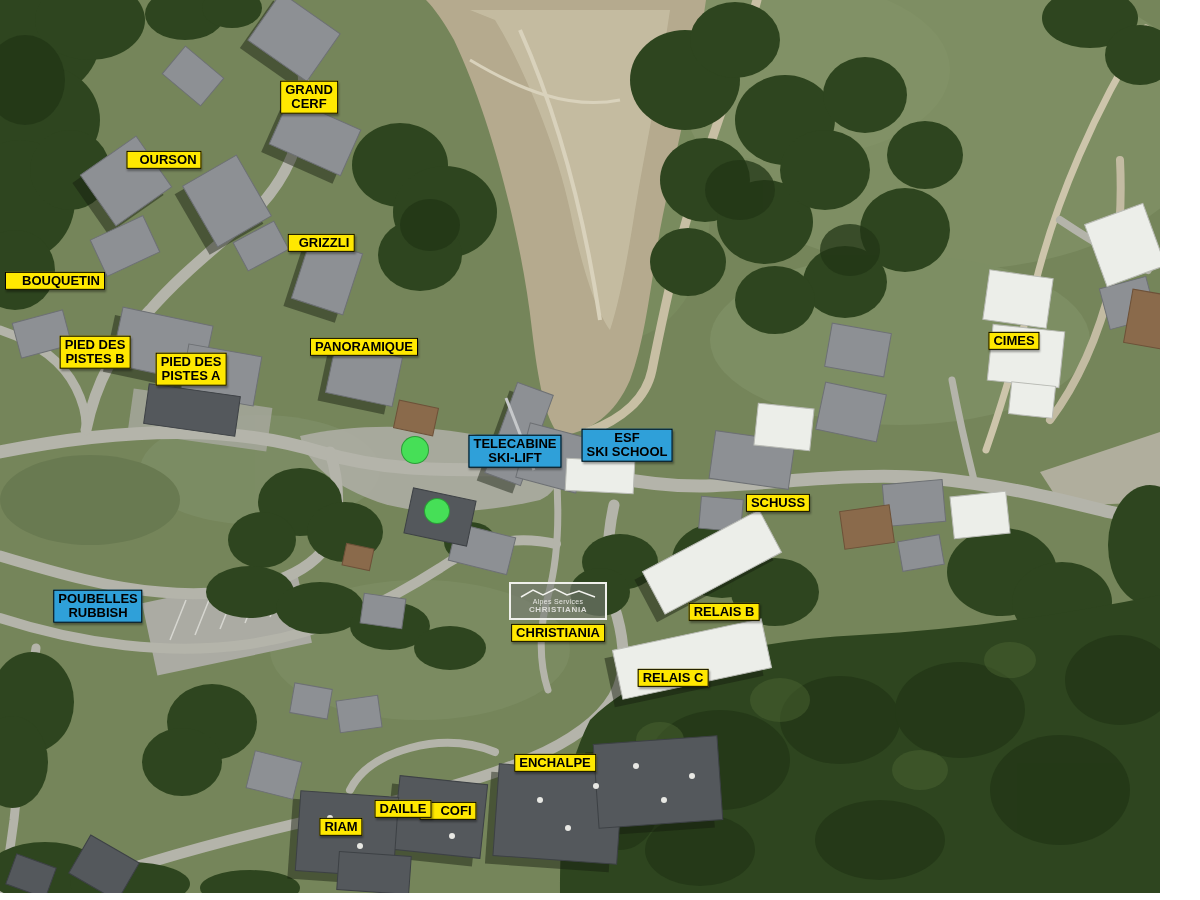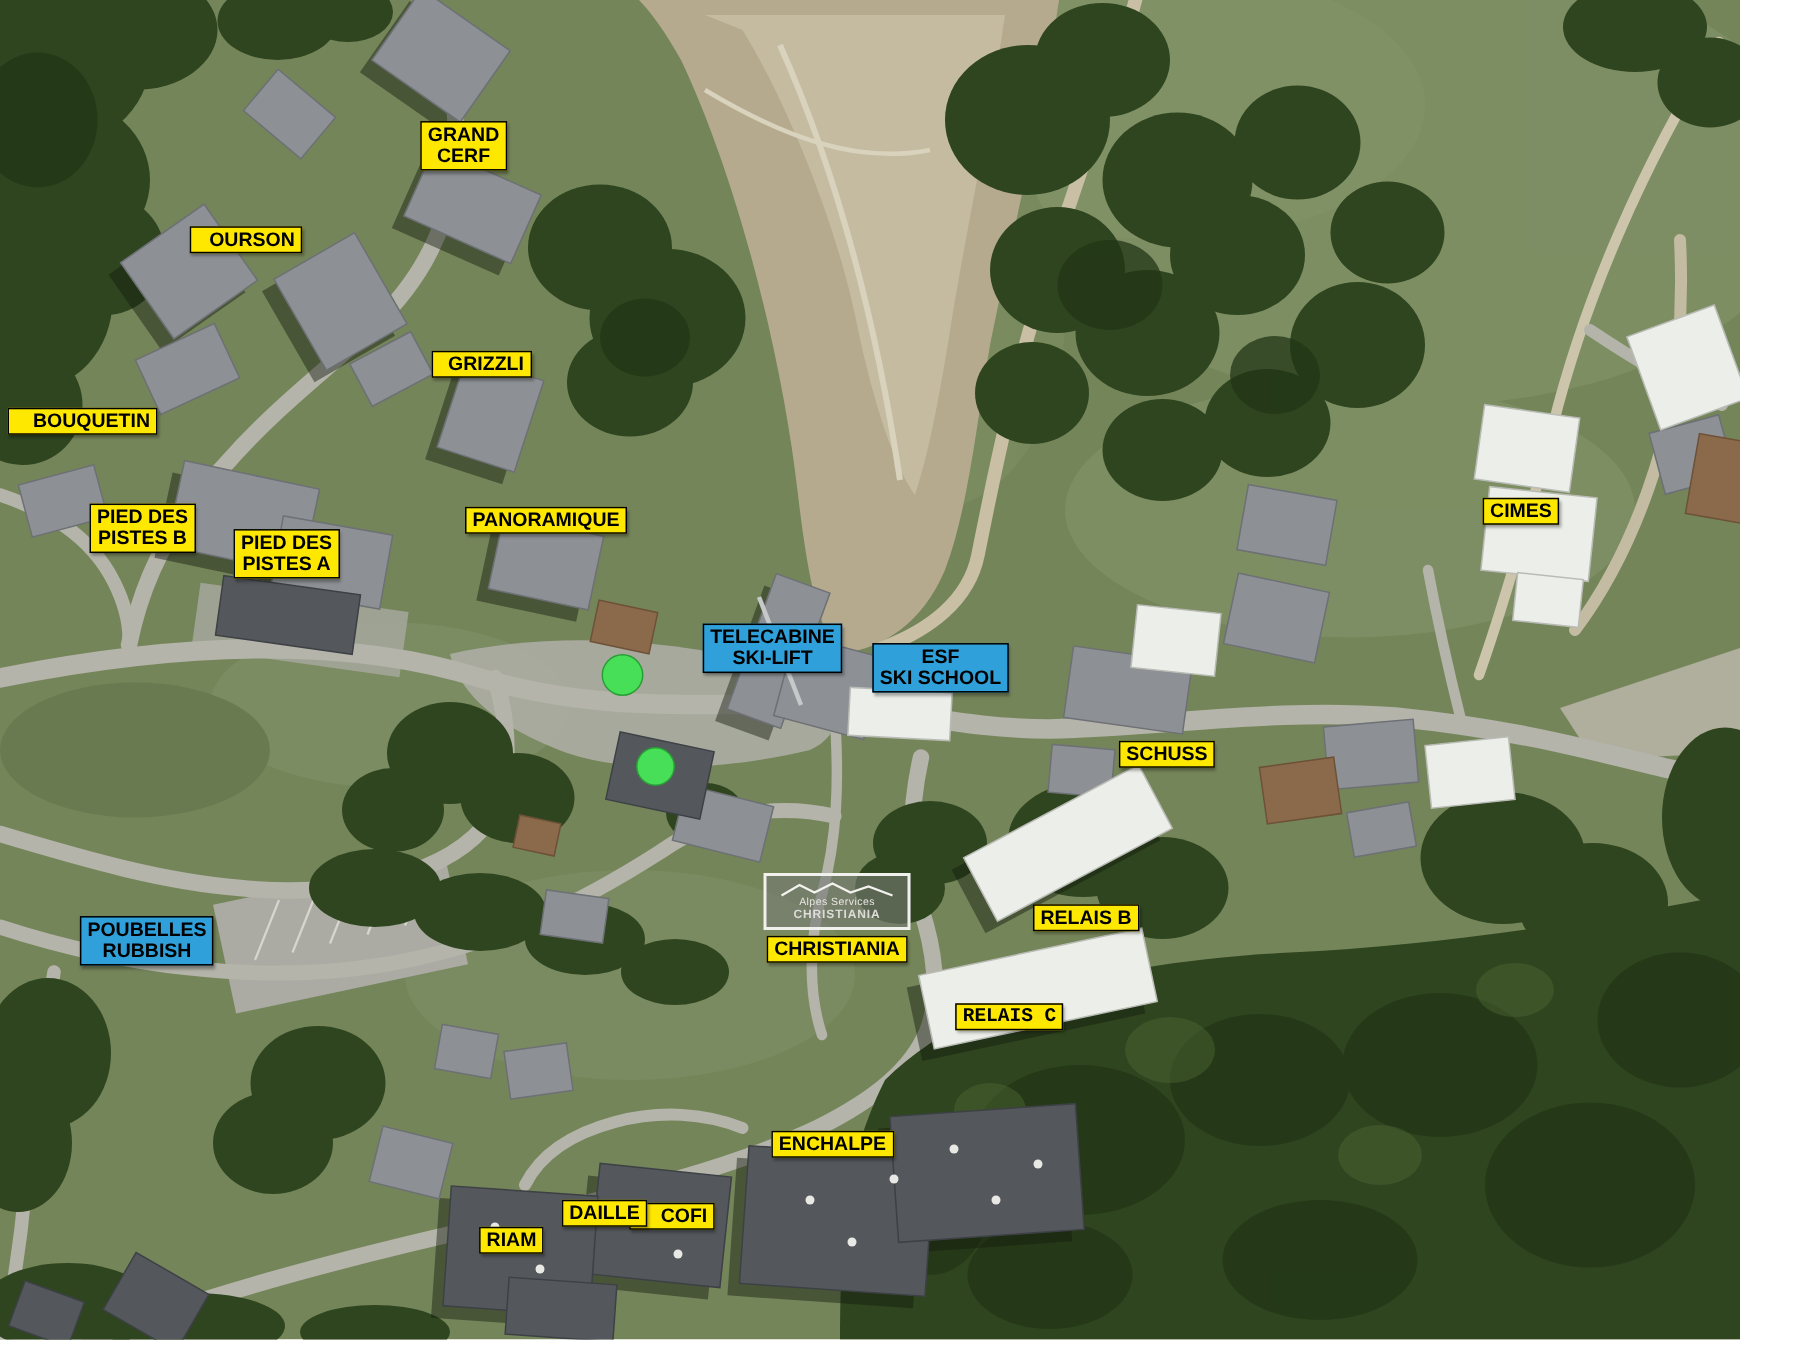--- a/index.html
+++ b/index.html
@@ -302,45 +302,45 @@
         <span>PIED DES</span>
         <span>PISTES B</span>
       </div>
       <div class="map-label yellow" style="left: 191px; top: 369px;">
         <span>PIED DES</span>
         <span>PISTES A</span>
       </div>
       <div class="map-label yellow" style="left: 364px; top: 347px;">
         <span>PANORAMIQUE</span>
       </div>
-      <div class="map-label blue" style="left: 515px; top: 432px;">
+      <div class="map-label blue" style="left: 515px; top: 451px;">
         <span>TELECABINE</span>
         <span>SKI-LIFT</span>
       </div>
       <div class="map-label blue" style="left: 627px; top: 445px;">
         <span>ESF</span>
         <span>SKI SCHOOL</span>
       </div>
       <div class="map-label yellow" style="left: 778px; top: 459px; margin-top: 44px;">
         <span>SCHUSS</span>
       </div>
       <div class="map-label yellow" style="left: 1014px; top: 341px;">
         <span>CIMES</span>
       </div>
-      <div class="map-label blue" style="left: 98px; top: 627px;">
+      <div class="map-label blue" style="left: 98px; top: 606px;">
         <span>POUBELLES</span>
         <span>RUBBISH</span>
       </div>
       <div class="map-label yellow" style="left: 558px; top: 633px;">
         <span>CHRISTIANIA</span>
       </div>
       <div class="map-label yellow" style="left: 724px; top: 612px;">
         <span>RELAIS B</span>
       </div>
-      <div class="map-label yellow" style="left: 673px; top: 678px; font-family: Liberation Mono, monospace;">
+      <div class="map-label yellow" style="left: 673px; top: 678px;">
         <span>RELAIS C</span>
       </div>
       <div class="map-label yellow" style="left: 555px; top: 763px;">
         <span>ENCHALPE</span>
       </div>
       <div class="map-label yellow" style="left: 448px; top: 811px; padding-left: 20px;">
         <span>COFI</span>
       </div>
       <div class="map-label yellow" style="left: 341px; top: 827px;">
         <span>RIAM</span>

